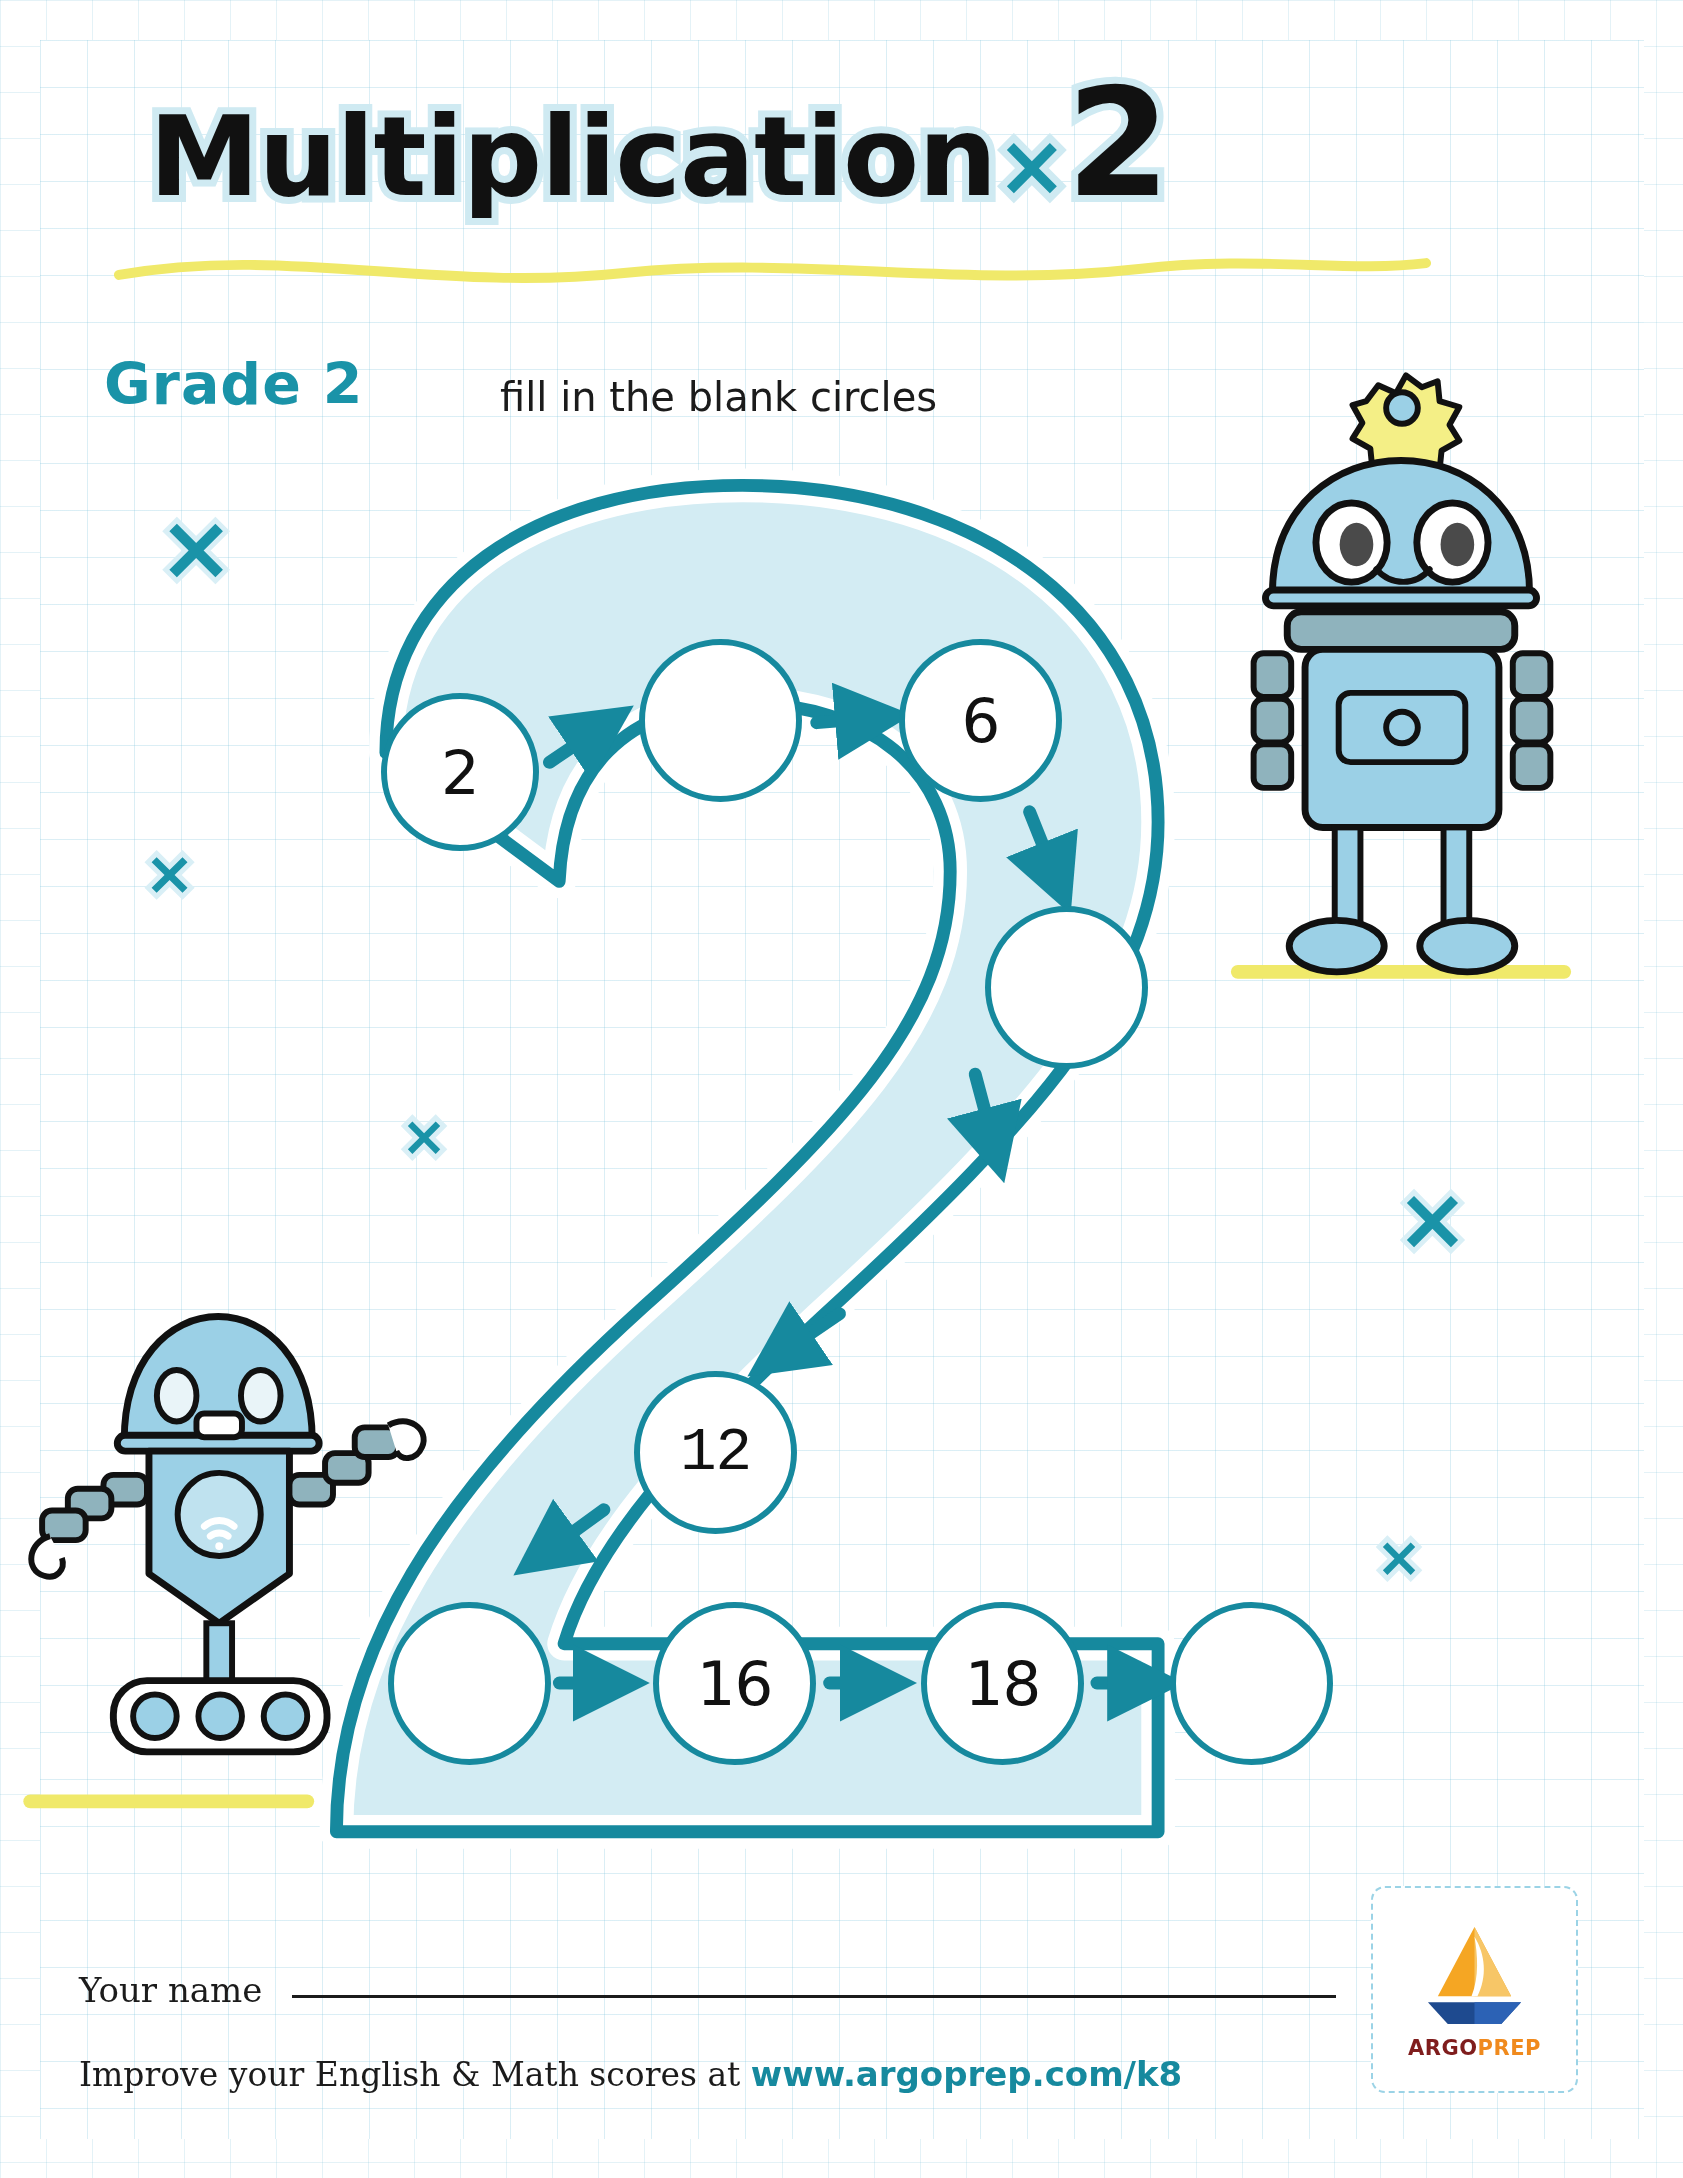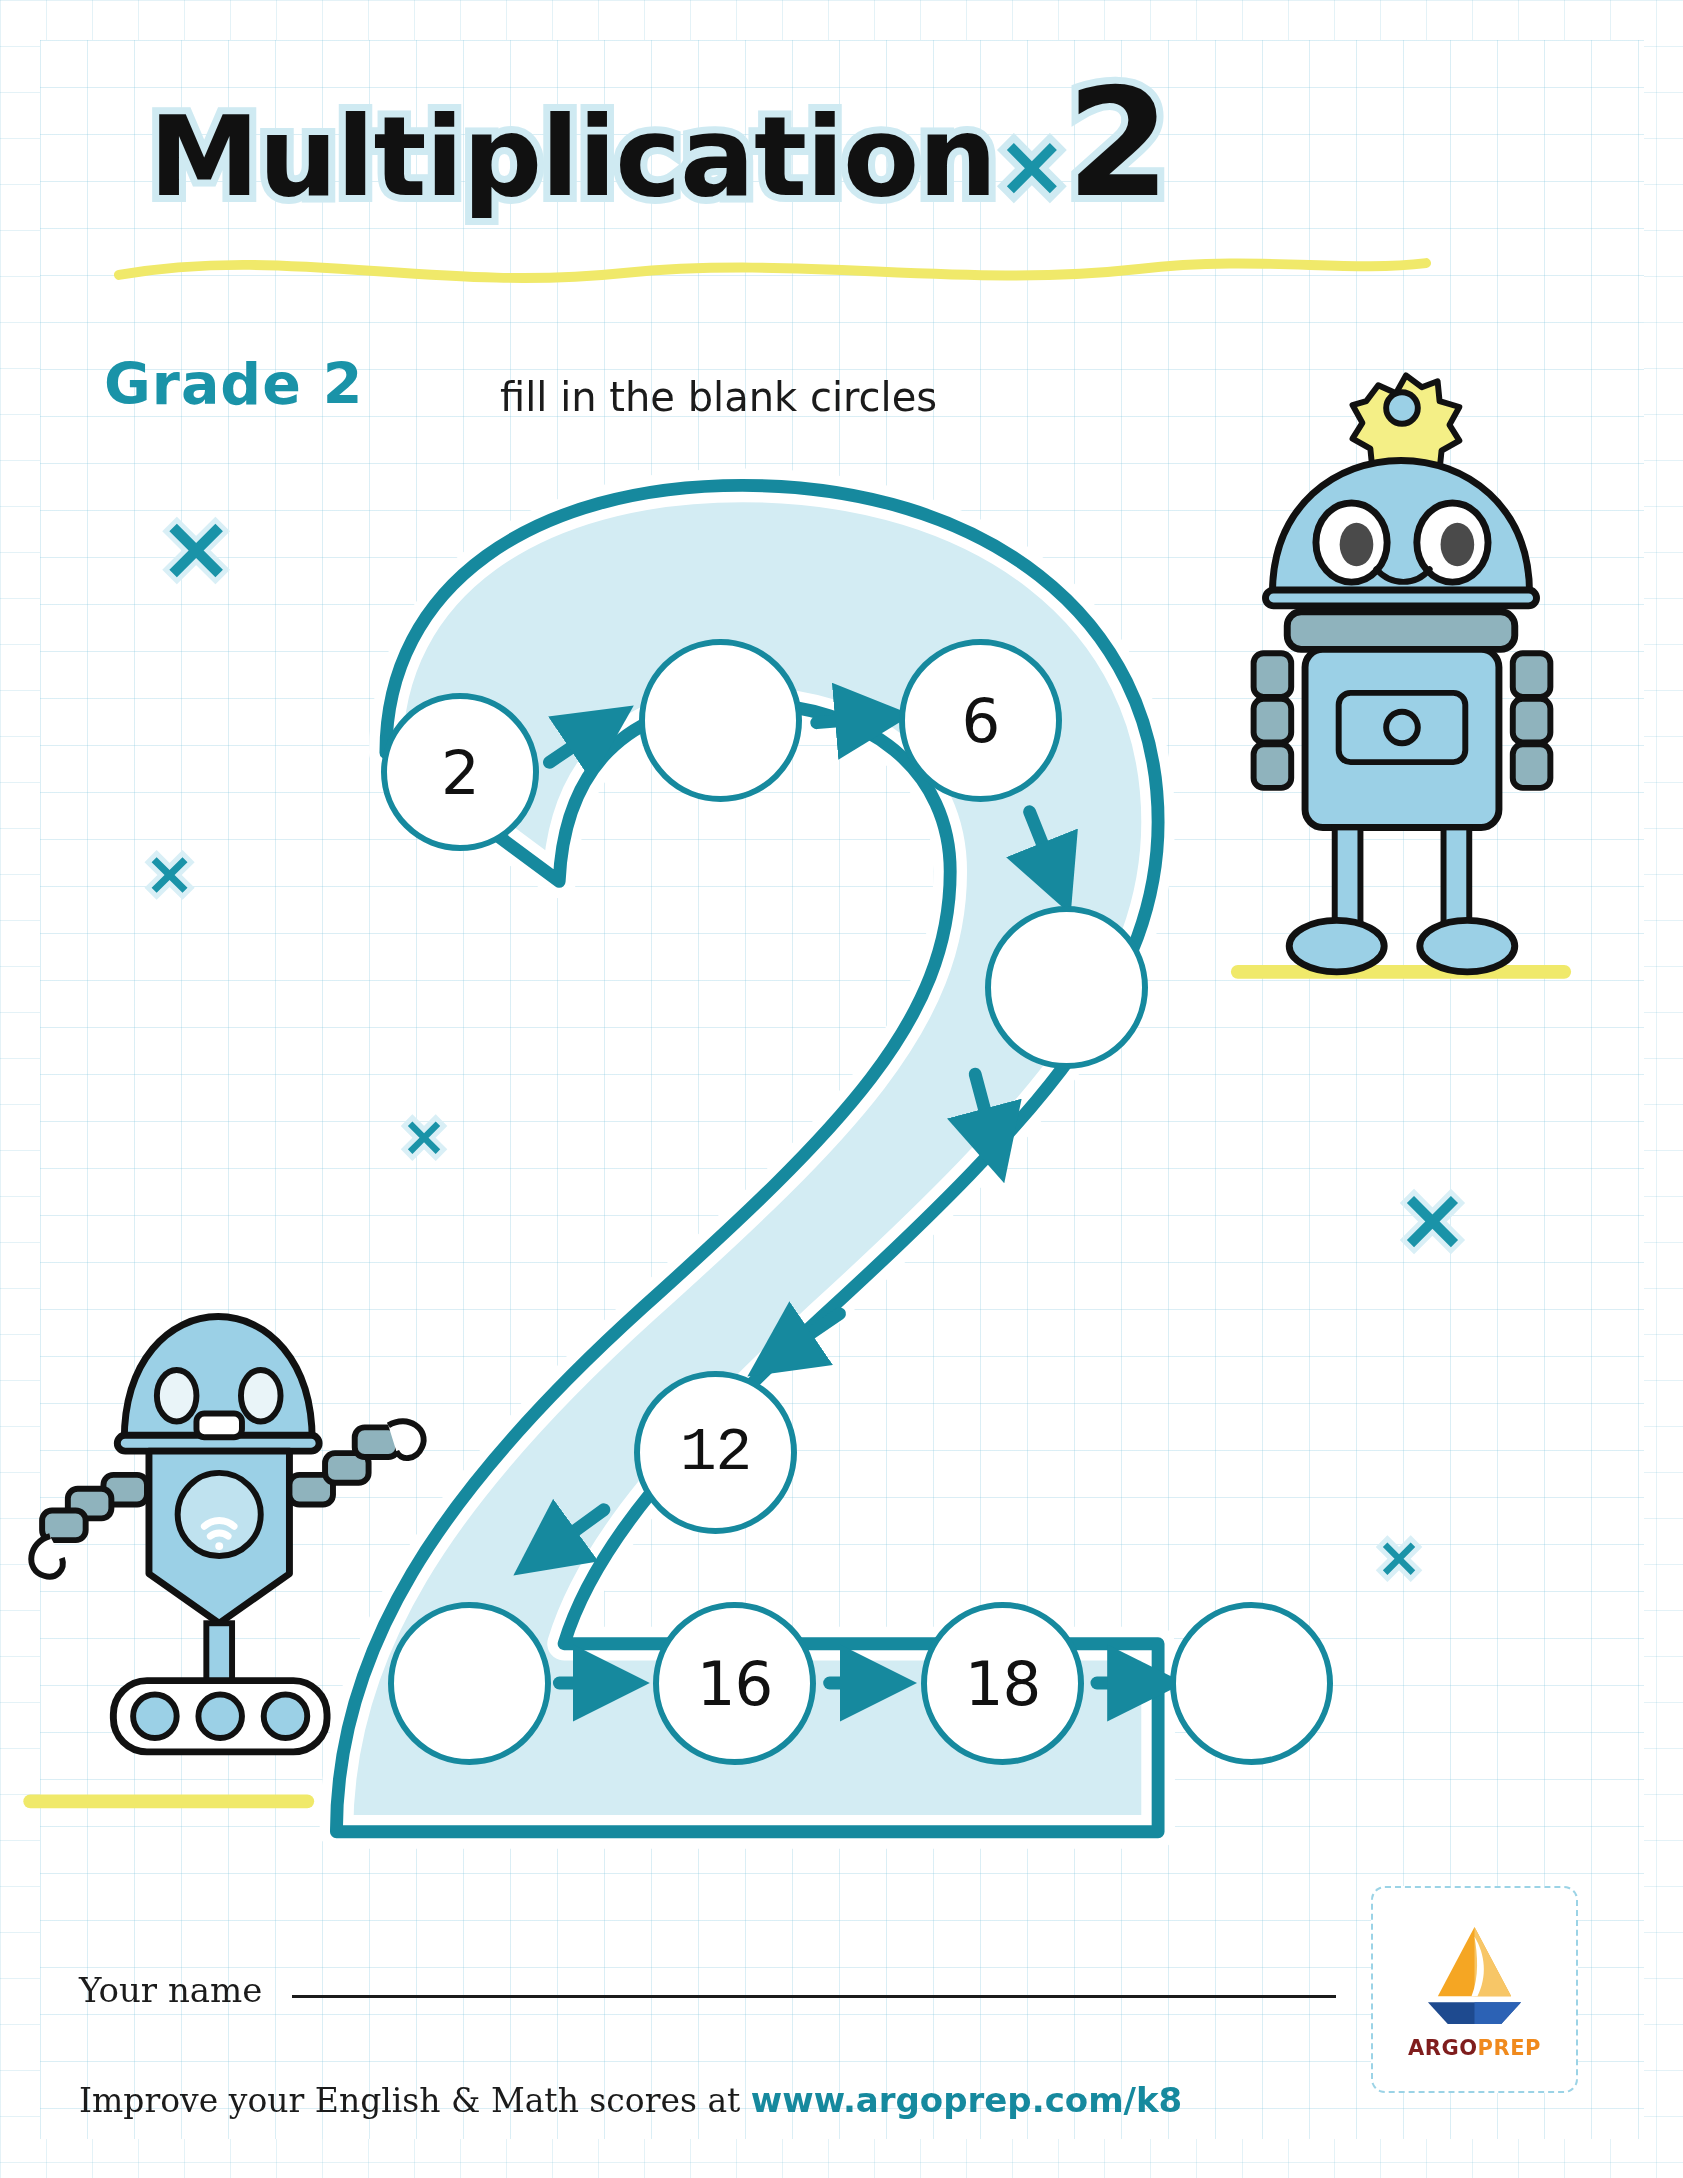--- a/index.html
+++ b/index.html
@@ -160,21 +160,20 @@
     top: -4px;
   }
   .footer-row {
     position: absolute;
     left: 79px;
     top: 2054px;
     font-family: "DejaVu Serif", serif;
     font-size: 33px;
     color: #1b1b1b;
     white-space: nowrap;
-    margin-top: 26px;
   }
   .footer-url {
     font-family: "DejaVu Sans", sans-serif;
     font-weight: bold;
     color: #16899e;
     font-size: 34px;
   }
   .logo-box {
     position: absolute;
     left: 1371px;

